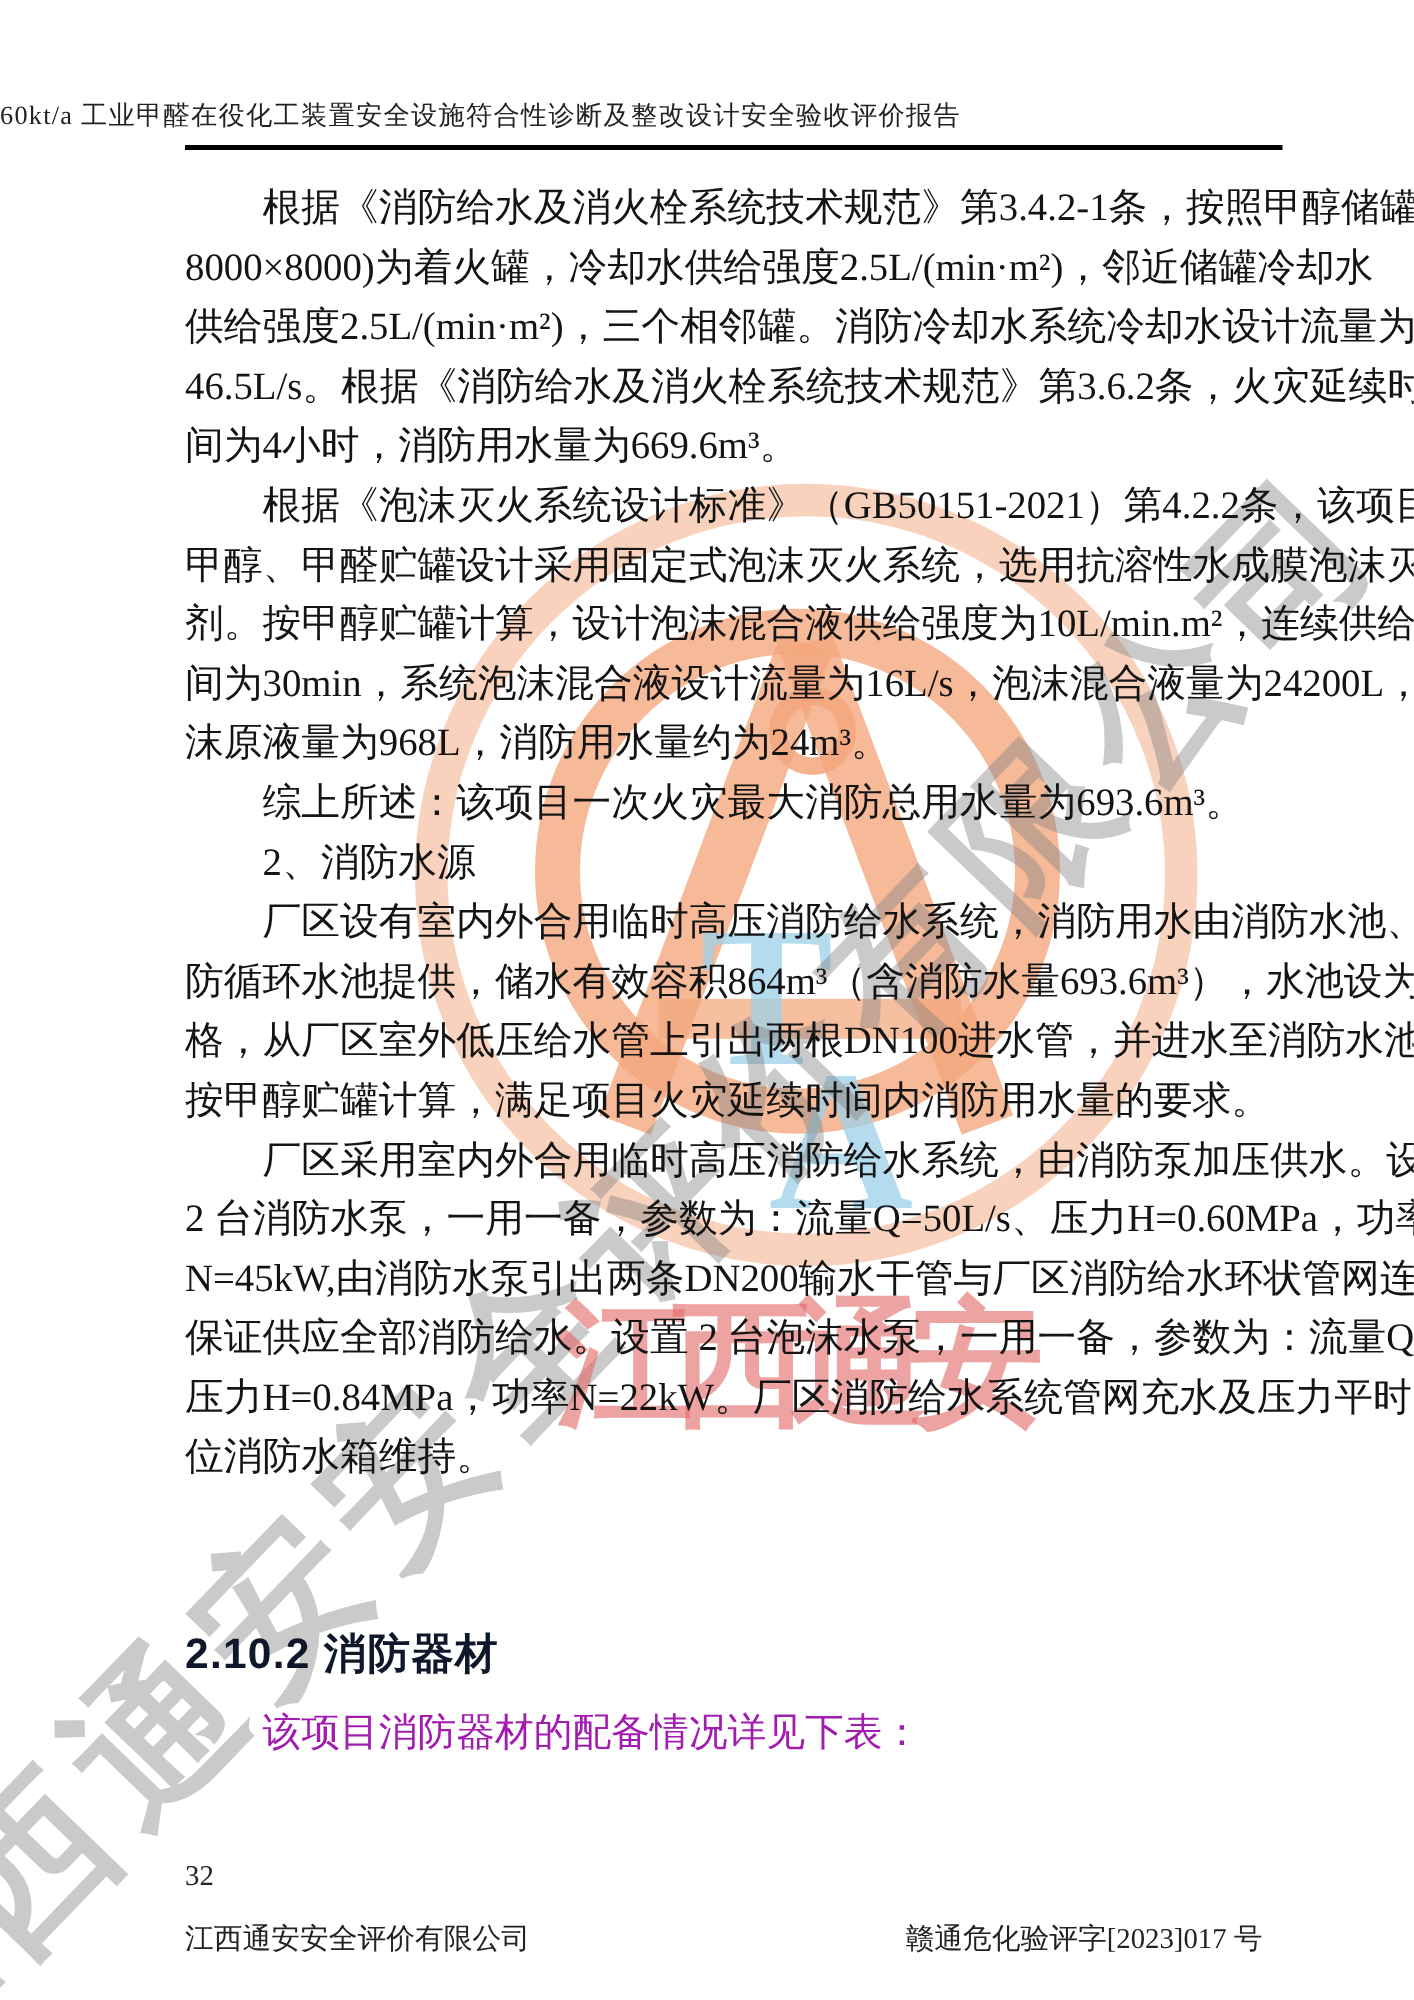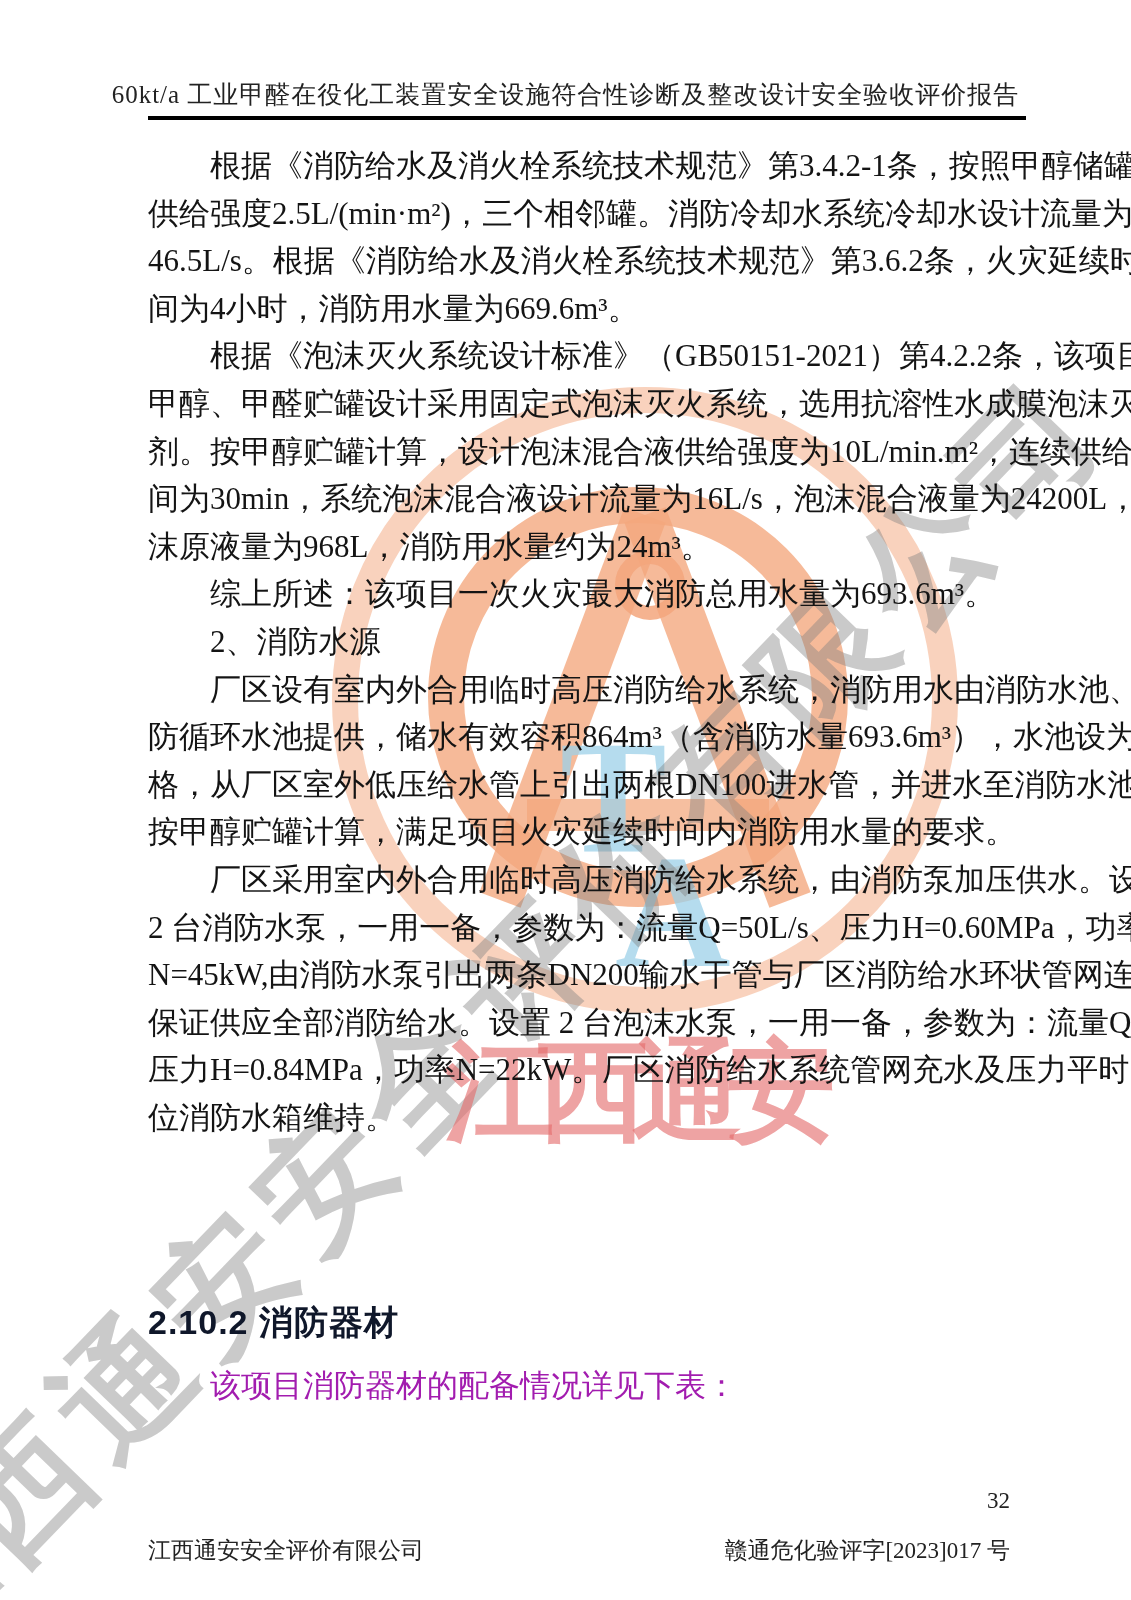--- a/index.html
+++ b/index.html
@@ -30,22 +30,22 @@
     font-family:"Liberation Serif","DejaVu Serif",serif;
   }
   .wm-blue-a{
     position:absolute;left:615px;top:820px;
     font-size:160px;font-weight:bold;color:rgba(156,208,232,0.75);
     font-family:"Liberation Serif","DejaVu Serif",serif;
   }
   
   .text-layer{position:absolute;inset:0;z-index:1;}
   .doc-header{
-    position:absolute;top:78px;left:0;width:1131px;text-align:center;
-    font-size:25px;color:#222;letter-spacing:1px;white-space:nowrap;
+    position:absolute;top:78px;left:0;width:1131px;text-align:left;
+    font-size:21px;color:#222;letter-spacing:1px;white-space:nowrap;
   }
   .header-rule{
     position:absolute;top:116px;left:148px;width:878px;height:4px;background:#000;
   }
   .content{
     position:absolute;left:148px;top:142px;width:870px;
     font-size:31px;color:#141414;
   }
   .bline{height:47.6px;line-height:47.6px;white-space:nowrap;}
   .indent{padding-left:62px;}
@@ -57,21 +57,21 @@
   }
   .last-line{
     position:absolute;left:148px;top:1362px;width:870px;
     font-size:31px;color:#a21caf;line-height:47.6px;white-space:nowrap;
   }
   .doc-footer{
     position:absolute;left:148px;top:1488px;width:862px;
     display:flex;justify-content:space-between;align-items:baseline;
     font-size:23px;color:#222;
   }
-  .doc-footer .fcenter{position:absolute;left:0;width:100%;text-align:right;}
+  .doc-footer .fcenter{position:absolute;left:0;width:100%;text-align:left;}
   .doc-footer .fleft{position:relative;z-index:1;}
   .doc-footer .fright{position:relative;z-index:1;margin-top:47px;}
 </style>
 </head>
 <body>
 
 <div class="page">
 
   <div class="wm-layer">
     <svg width="1131" height="1600" viewBox="0 0 1131 1600" style="position:absolute;inset:0;">
@@ -93,20 +93,21 @@
     <div class="wm-red">江西通安</div>
   </div>
 
   <div class="text-layer">
 
     <div class="doc-header">60kt/a 工业甲醛在役化工装置安全设施符合性诊断及整改设计安全验收评价报告</div>
     <div class="header-rule"></div>
 
     <div class="content">
       <div class="bline indent">根据《消防给水及消火栓系统技术规范》第3.4.2-1条，按照甲醇储罐(Φ</div>
+      <div class="bline">8000×8000)为着火罐，冷却水供给强度2.5L/(min·m²)，邻近储罐冷却水</div>
       <div class="bline">供给强度2.5L/(min·m²)，三个相邻罐。消防冷却水系统冷却水设计流量为</div>
       <div class="bline">46.5L/s。根据《消防给水及消火栓系统技术规范》第3.6.2条，火灾延续时</div>
       <div class="bline">间为4小时，消防用水量为669.6m³。</div>
       <div class="bline indent">根据《泡沫灭火系统设计标准》（GB50151-2021）第4.2.2条，该项目</div>
       <div class="bline">甲醇、甲醛贮罐设计采用固定式泡沫灭火系统，选用抗溶性水成膜泡沫灭火</div>
       <div class="bline">剂。按甲醇贮罐计算，设计泡沫混合液供给强度为10L/min.m²，连续供给时</div>
       <div class="bline">间为30min，系统泡沫混合液设计流量为16L/s，泡沫混合液量为24200L，泡</div>
       <div class="bline">沫原液量为968L，消防用水量约为24m³。</div>
       <div class="bline indent">综上所述：该项目一次火灾最大消防总用水量为693.6m³。</div>
       <div class="bline indent">2、消防水源</div>

